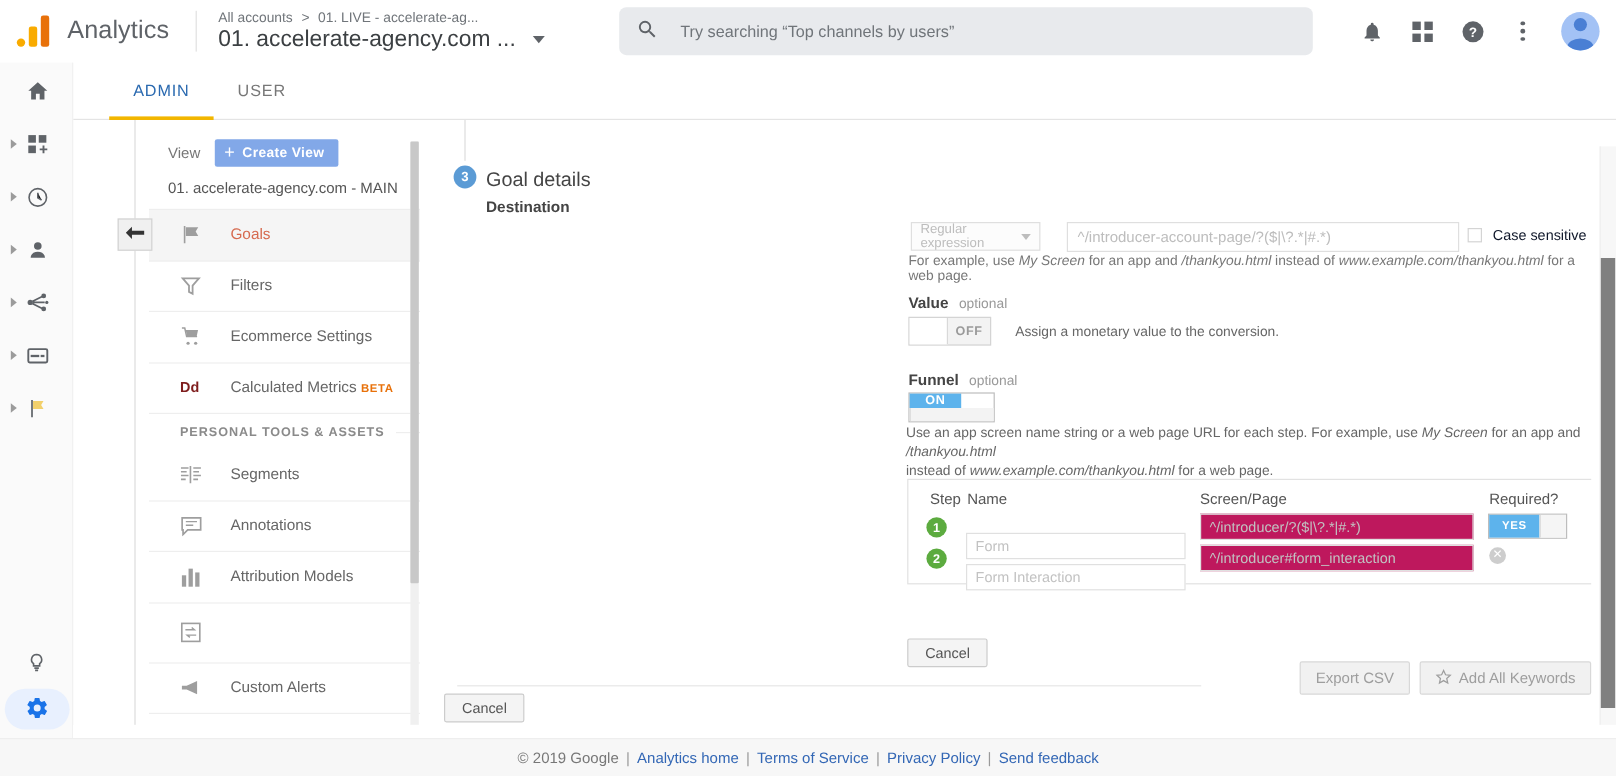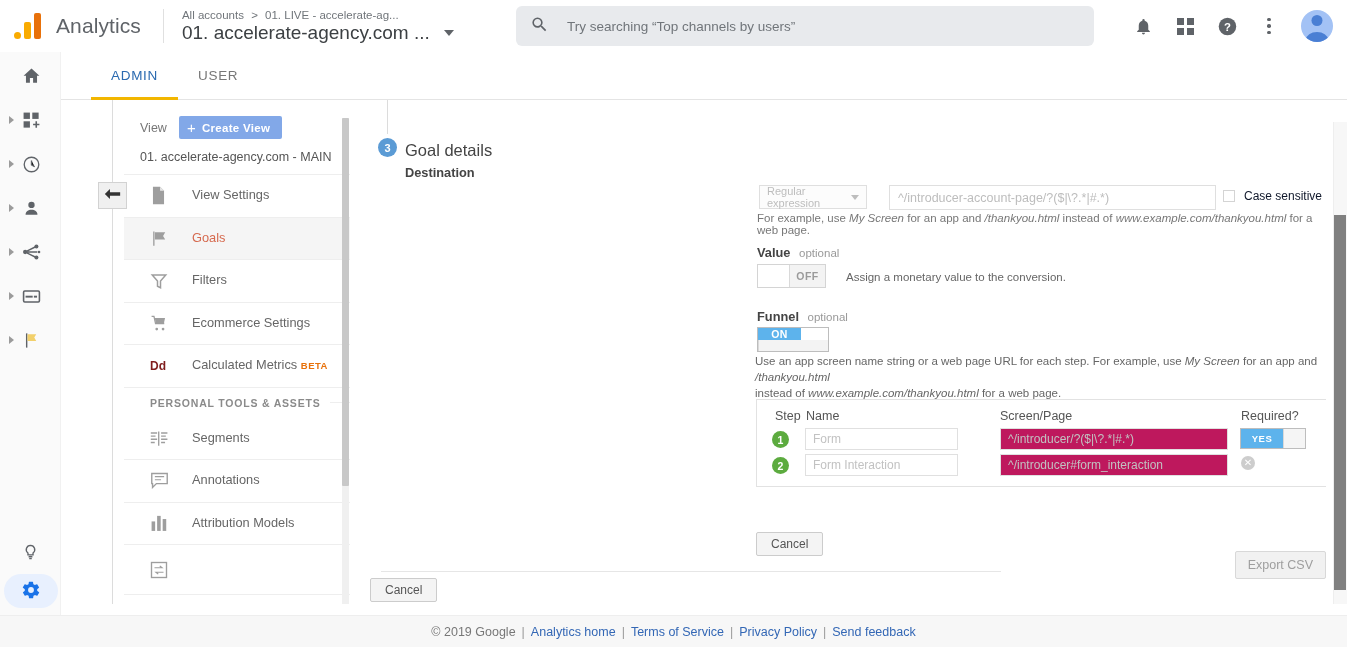--- a/index.html
+++ b/index.html
@@ -231,21 +231,21 @@
   .sh-name { position: absolute; left: 49px; top: 9px; }
   .sh-page { position: absolute; left: 243px; top: 9px; }
   .sh-req { position: absolute; left: 484px; top: 9px; }
   .step-row { position: absolute; left: 0; width: 575px; height: 26px; }
   .step-num {
     position: absolute; left: 15px; top: 3px; width: 17px; height: 17px; border-radius: 50%;
     background: #5cab3f; color: #fff; font-size: 10.5px; font-weight: bold;
     display: flex; align-items: center; justify-content: center;
   }
   .step-in-name {
-    position: absolute; left: 48px; top: 0; width: 153px; height: 22px;
+    position: absolute; left: 48px; top: 16px; width: 183px; height: 22px;
     border: 1px solid #e0e0e0; background: #fff; padding: 0 7px;
     font-size: 12px; color: #c2c2c2; outline: none; font-family: "Liberation Sans", sans-serif;
   }
   .step-in-page {
     position: absolute; left: 243px; top: 0; width: 228px; height: 22px;
     border: 1px solid #e0e0e0; background: #be185d; padding: 0 7px;
     font-size: 12px; color: #c2c2c2; outline: none; font-family: "Liberation Sans", sans-serif;
   }
   .step-in-name::placeholder, .step-in-page::placeholder { color: #c2c2c2; }
   .req-toggle {
@@ -486,29 +486,20 @@
 <div id="sidebar">
   <div id="view-row">
     <span id="view-label">View</span>
     <button id="create-view-btn">
       <span class="plus">+</span>
       <span>Create View</span>
     </button>
   </div>
   <div id="view-name">01. accelerate-agency.com - MAIN</div>
 
-  <div class="nav-item">
-    <span class="nav-ico">
-      <svg width="17" height="19" viewBox="0 0 20 24">
-          <path fill="#9e9e9e" d="M3 1h9l5 5v17H3z"></path>
-          <path fill="#e6e6e6" d="M12 1l5 5h-5z"></path>
-        </svg>
-    </span>
-    <span class="nav-label">View Settings</span>
-  </div>
 
   <div class="nav-item selected">
     <span class="nav-ico">
       <svg width="19" height="19" viewBox="0 0 24 24">
           <path fill="#9e9e9e" d="M4 3h1.7v18H4z"></path>
           <path fill="#9e9e9e" d="M6.2 4.2h13l-2.7 4.6 2.7 4.6h-13z"></path>
         </svg>
     </span>
     <span class="nav-label">Goals</span>
   </div>
@@ -686,20 +677,28 @@
   <button class="btn-plain" id="cancel-inner" style="top:432px;left:405px;">Cancel</button>
   <div id="inner-divider" style="top:471px;left:30px;width:620px;"></div>
   <button class="btn-plain" id="cancel-outer" style="top:478px;left:19px;">Cancel</button>
 </div>
 
 <div id="content-fade"></div>
 
 <div id="float-btns">
   <button class="fbtn">
     <span>Export CSV</span>
+  </button>
+  <button class="fbtn">
+    <span>
+      <svg width="14" height="14" viewBox="0 0 24 24">
+          <path fill="none" stroke="#9e9e9e" stroke-width="1.8" d="M12 3l2.8 6.1 6.7.7-5 4.5 1.4 6.5-5.9-3.4-5.9 3.4 1.4-6.5-5-4.5 6.7-.7z"></path>
+        </svg>
+    </span>
+    <span>Add All Keywords</span>
   </button>
 </div>
 
 <div id="page-sb-track"></div>
 <div id="page-sb-thumb"></div>
 
 <div id="footer">
   <span>© 2019 Google</span>
   <span class="bar">|</span>
   <a href="#">Analytics home</a>

